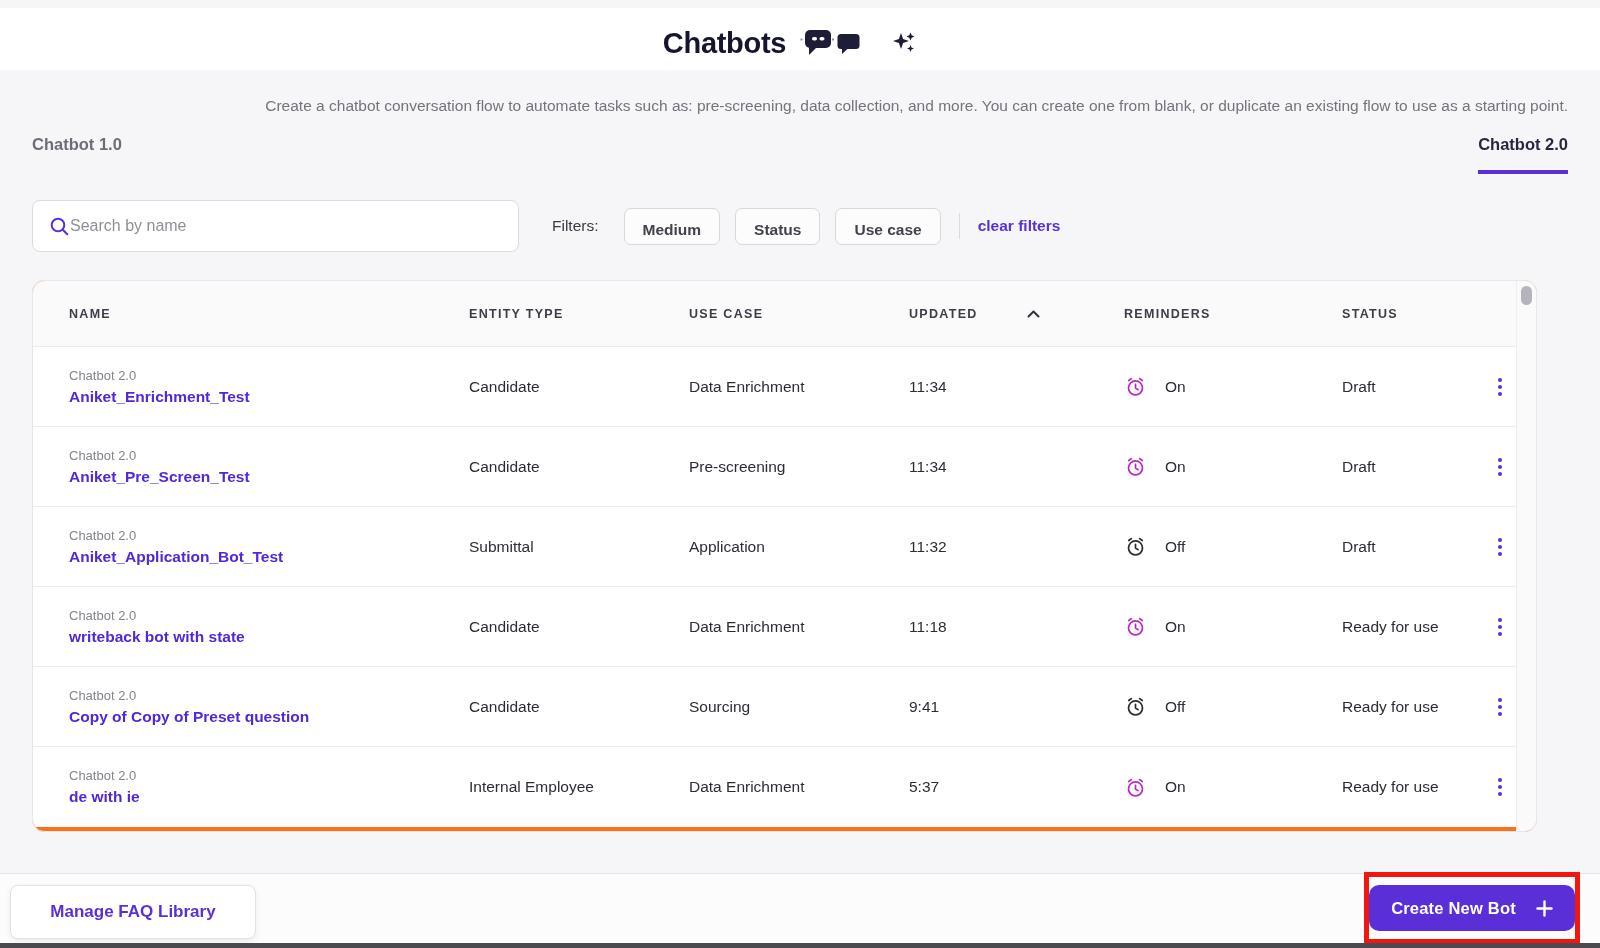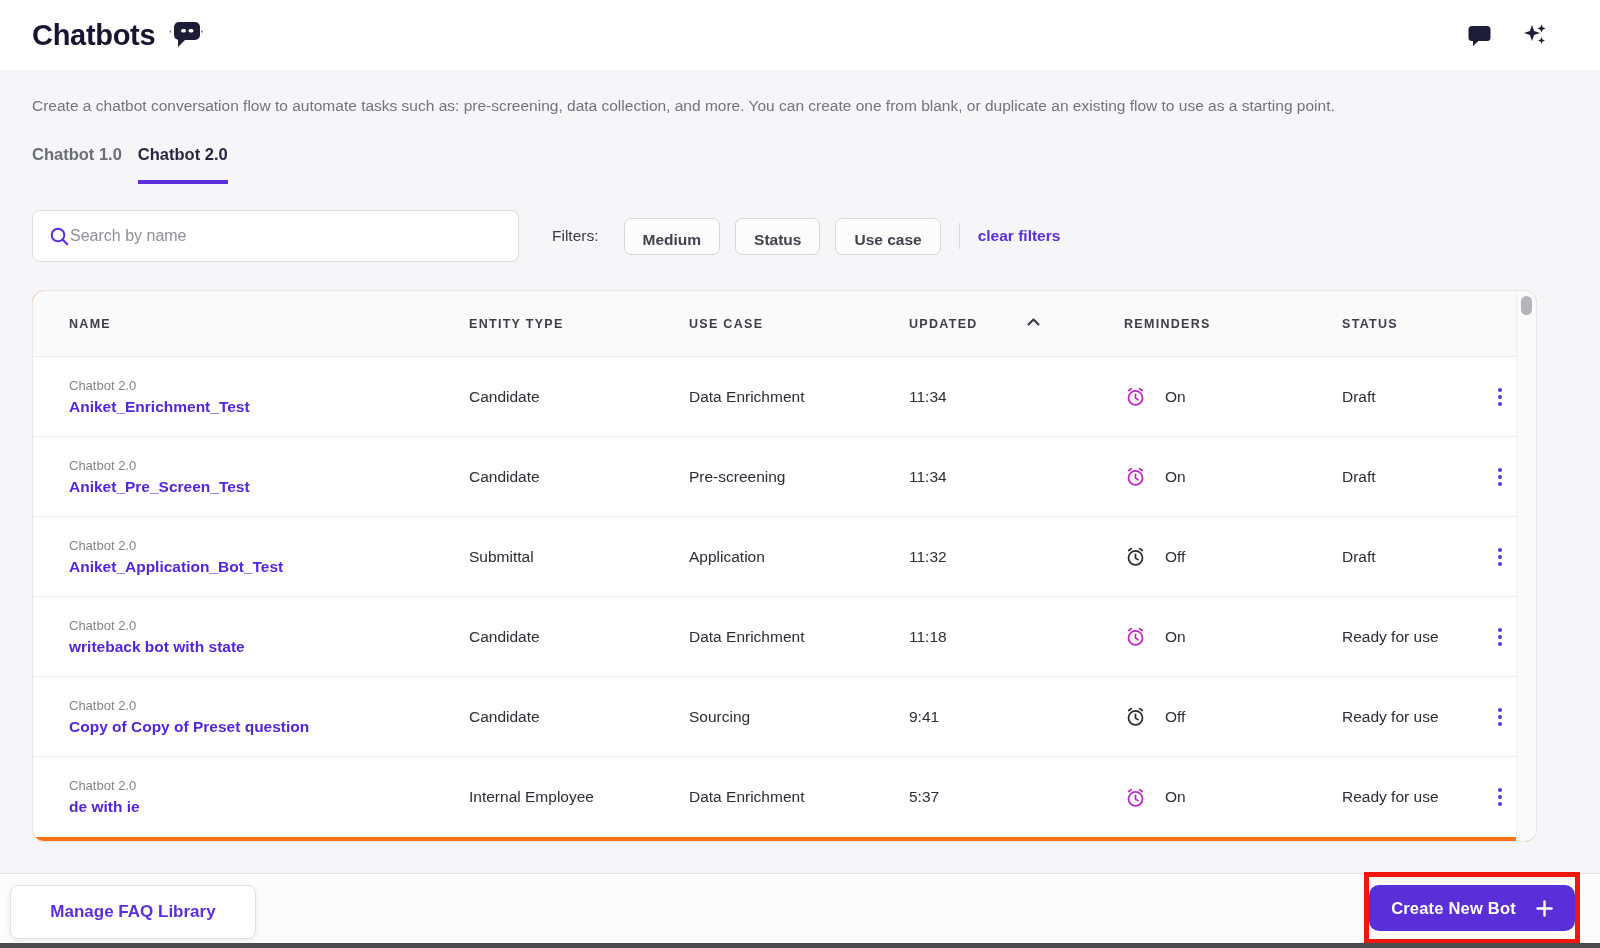--- a/index.html
+++ b/index.html
@@ -4,36 +4,36 @@
 <style>
   * { margin:0; padding:0; box-sizing:border-box; }
   html,body { width:1600px; height:948px; overflow:hidden; }
   body {
     font-family:"Liberation Sans","DejaVu Sans",sans-serif;
     background:#f6f6f8; color:#2c2c36; position:relative;
   }
 
   
   .topbar {
-    position:absolute; top:0; left:0; right:0; height:70px;
+    position:absolute; top:8px; left:0; right:0; height:70px;
     background:#ffffff; display:flex; align-items:center;
-    justify-content:space-between; padding:0 52px 0 32px;
+    justify-content:center; padding:0 52px 0 32px;
   }
   .title-wrap { display:flex; align-items:center; gap:14px; }
   .page-title {
     font-size:29px; font-weight:800; color:#16152f; letter-spacing:-0.3px;
   }
   .topbar-icons { display:flex; align-items:center; gap:30px; }
   .icon-btn { cursor:pointer; display:flex; align-items:center; }
 
   
   .content { position:absolute; top:70px; left:0; right:0; bottom:75px; background:#f6f6f8; padding:0 32px; }
-  .description { margin-top:27px; font-size:15.5px; color:#73737d; }
-
-  .tabs { margin-top:30px; display:flex; gap:16px; }
+  .description { margin-top:27px; font-size:15.5px; color:#73737d;text-align:right; }
+
+  .tabs { margin-top:20px; display:flex; gap:16px;justify-content:space-between; }
   .tab { font-size:16.5px; font-weight:700; padding-bottom:16px; cursor:pointer; border-bottom:4px solid transparent; }
   .tab.inactive { color:#6d6d78; }
   .tab.active { color:#28273f; border-bottom-color:#5a2fd9; }
 
   .toolbar { margin-top:26px; display:flex; align-items:center; height:52px; }
   .search-box {
     width:487px; height:52px; background:#fff; border:1px solid #dcdce1;
     border-radius:8px; display:flex; align-items:center; padding:0 16px; 
   }
   .search-box input {
@@ -60,21 +60,21 @@
     display:grid;
     grid-template-columns:400px 220px 220px 215px 218px 140px 36px;
     padding-left:36px; align-items:center;
   }
   .thead {
     height:66px; background:#fafafb; border-bottom:1px solid #ececef;
   }
   .th {
     font-size:12.5px; font-weight:700; letter-spacing:1.3px; color:#3d3d48;
   }
-  .th.sortable { display:flex; gap:48px; cursor:pointer; }
+  .th.sortable { display:flex; align-items:center; gap:48px; cursor:pointer; }
   .trow { height:80px; border-bottom:1px solid #ececef; background:#fff; }
   .trow:last-child { border-bottom:none; }
   .cell { font-size:15.5px; color:#2c2c36; }
   .type-label { font-size:13px; color:#84848d; margin-bottom:5px; }
   .bot-link { font-size:15.5px; font-weight:700; color:#5226d9; text-decoration:none; cursor:pointer; }
   .reminders-cell { display:flex; align-items:center; gap:18px; }
   .clock { display:flex; }
   .clock.on { color:#bb28c5; }
   .clock.off { color:#2a2a33; }
   .kebab { display:flex; flex-direction:column; gap:3px; align-items:center; cursor:pointer; padding:6px 0; }

